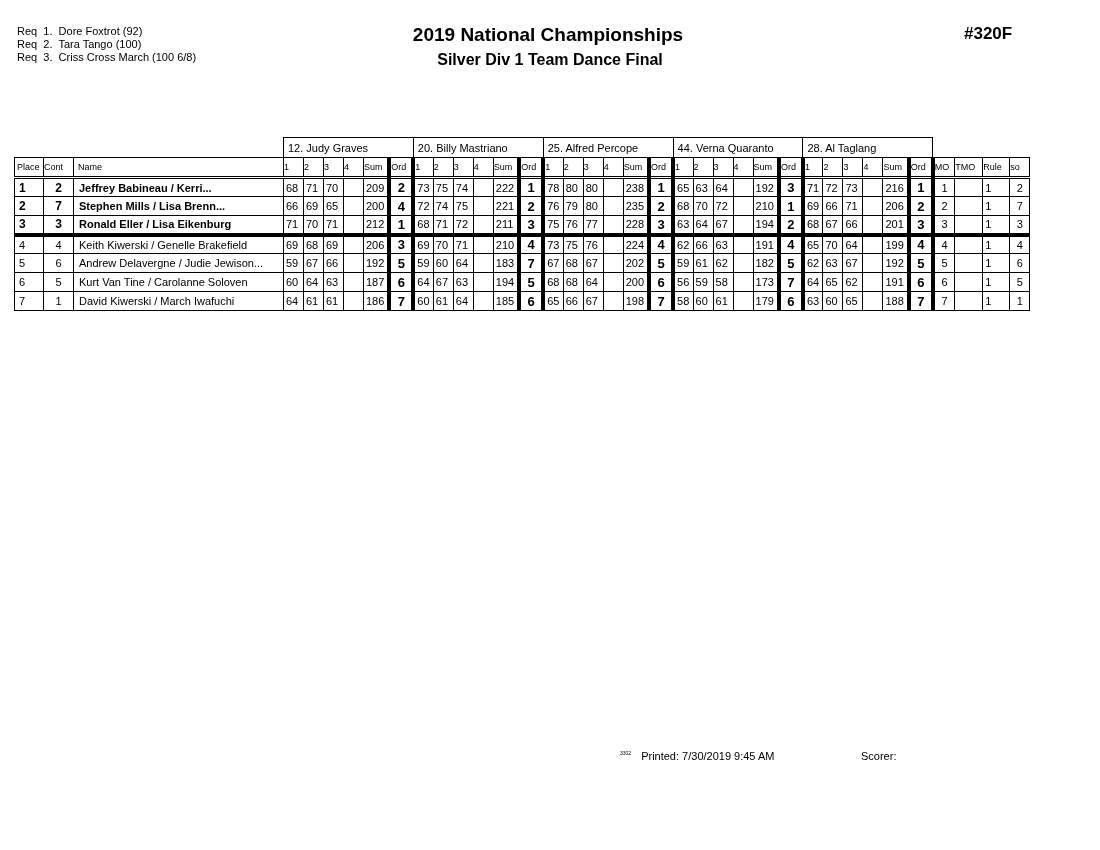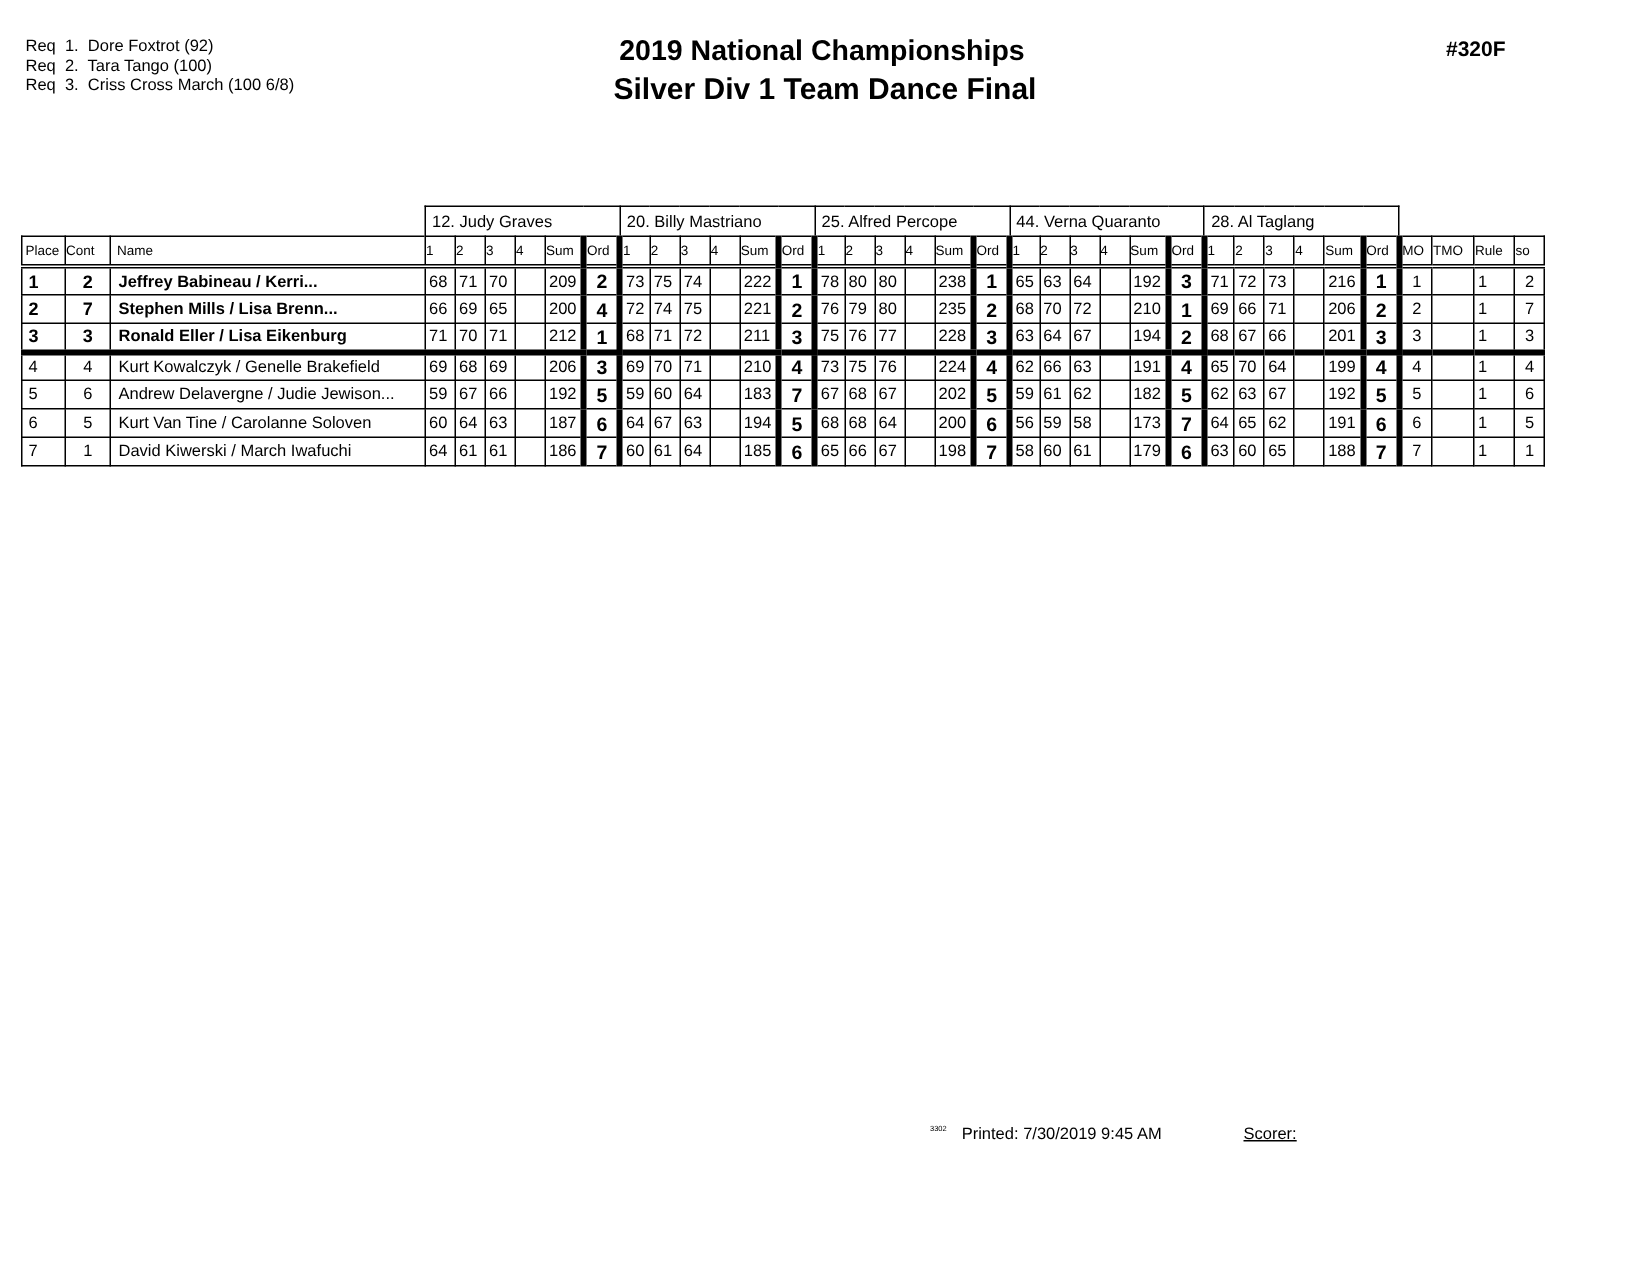--- a/index.html
+++ b/index.html
@@ -5,23 +5,23 @@
     * { box-sizing: border-box; margin: 0; padding: 0; }
     body {
       width: 1100px; height: 850px; background: #ffffff; position: relative;
       font-family: "Liberation Sans", sans-serif; color: #000; overflow: hidden;
     }
     .req-list { position: absolute; left: 17px; top: 25px; font-size: 11px; line-height: 13px; }
     .req-list div { white-space: pre; }
     .header-center { position: absolute; left: 0; width: 1100px; top: 24px; text-align: center; }
     .h-title { font-size: 19px; font-weight: bold; line-height: 22px; margin-left: -4px; }
     .h-venue { font-size: 16px; line-height: 18px; }
-    .h-event { font-size: 20px; font-weight: bold; line-height: 24px; margin-top: 2px; }
+    .h-event { font-size: 16px; font-weight: bold; line-height: 24px; margin-top: 2px; }
     .h-report { font-size: 18px; line-height: 22px; margin-top: 1px; }
-    .event-no { position: absolute; left: 964px; top: 24px; font-size: 14px; font-weight: bold; }
+    .event-no { position: absolute; left: 964px; top: 24px; font-size: 17px; font-weight: bold; }
 
     table.results {
       position: absolute; left: 14px; top: 137px; border-collapse: collapse; table-layout: fixed;
       font-size: 11px;
     }
     table.results td, table.results th { font-weight: normal; white-space: nowrap; overflow: hidden; }
     .judge-row td { height: 20px; }
     .judge-row td.jname { border: 1px solid #000; border-bottom: none; padding-left: 4px; text-align: left; vertical-align: middle; font-size: 11px; }
     .judge-row td.blank { border: none; }
     .colhead td { height: 20px; border: 1px solid #000; font-size: 9px; text-align: left; vertical-align: middle; }
@@ -34,21 +34,21 @@
     tbody.data td.place { padding-left: 4px; }
     tbody.data td.name { padding-left: 5px; }
     tbody.data tr.top3 td.place, tbody.data tr.top3 td.cont, tbody.data tr.top3 td.name { font-weight: bold; }
     tbody.data tr.top3 td.place, tbody.data tr.top3 td.cont { font-size: 12px; }
     td.ordcol { border-left: 4px solid #000 !important; border-right: 4px solid #000 !important; }
     tr.first-data td { border-top: 3px double #000 !important; }
     tr.sep td { border-bottom: 4px solid #000 !important; }
 
     .footer-print { position: absolute; left: 620px; top: 750px; font-size: 11px; }
     .footer-print .tiny { font-size: 5px; vertical-align: super; margin-right: 10px; }
-    .footer-scorer { position: absolute; left: 829px; top: 750px; font-size: 11px; text-decoration: underline; }
+    .footer-scorer { position: absolute; left: 861px; top: 750px; font-size: 11px; }
   </style>
 </head>
 <body>
 
 <div class="req-list">
   <div>Req  1.  Dore Foxtrot (92)</div>
   <div>Req  2.  Tara Tango (100)</div>
   <div>Req  3.  Criss Cross March (100 6/8)</div>
 </div>
 
@@ -263,21 +263,21 @@
         <td class="num-r">201</td>
         <td class="ord ordcol">3</td>
         <td class="ctr">3</td>
         <td class="ctr"></td>
         <td class="num-r">1</td>
         <td class="ctr">3</td>
       </tr>
       <tr class="">
         <td class="place">4</td>
         <td class="ctr cont">4</td>
-        <td class="name">Kurt Kowalczyk / Genelle Brakefield</td>
+        <td class="name">Keith Kiwerski / Genelle Brakefield</td>
         <td>69</td>
         <td>68</td>
         <td>69</td>
         <td></td>
         <td class="num-r">206</td>
         <td class="ord ordcol">3</td>
         <td>69</td>
         <td>70</td>
         <td>71</td>
         <td></td>

